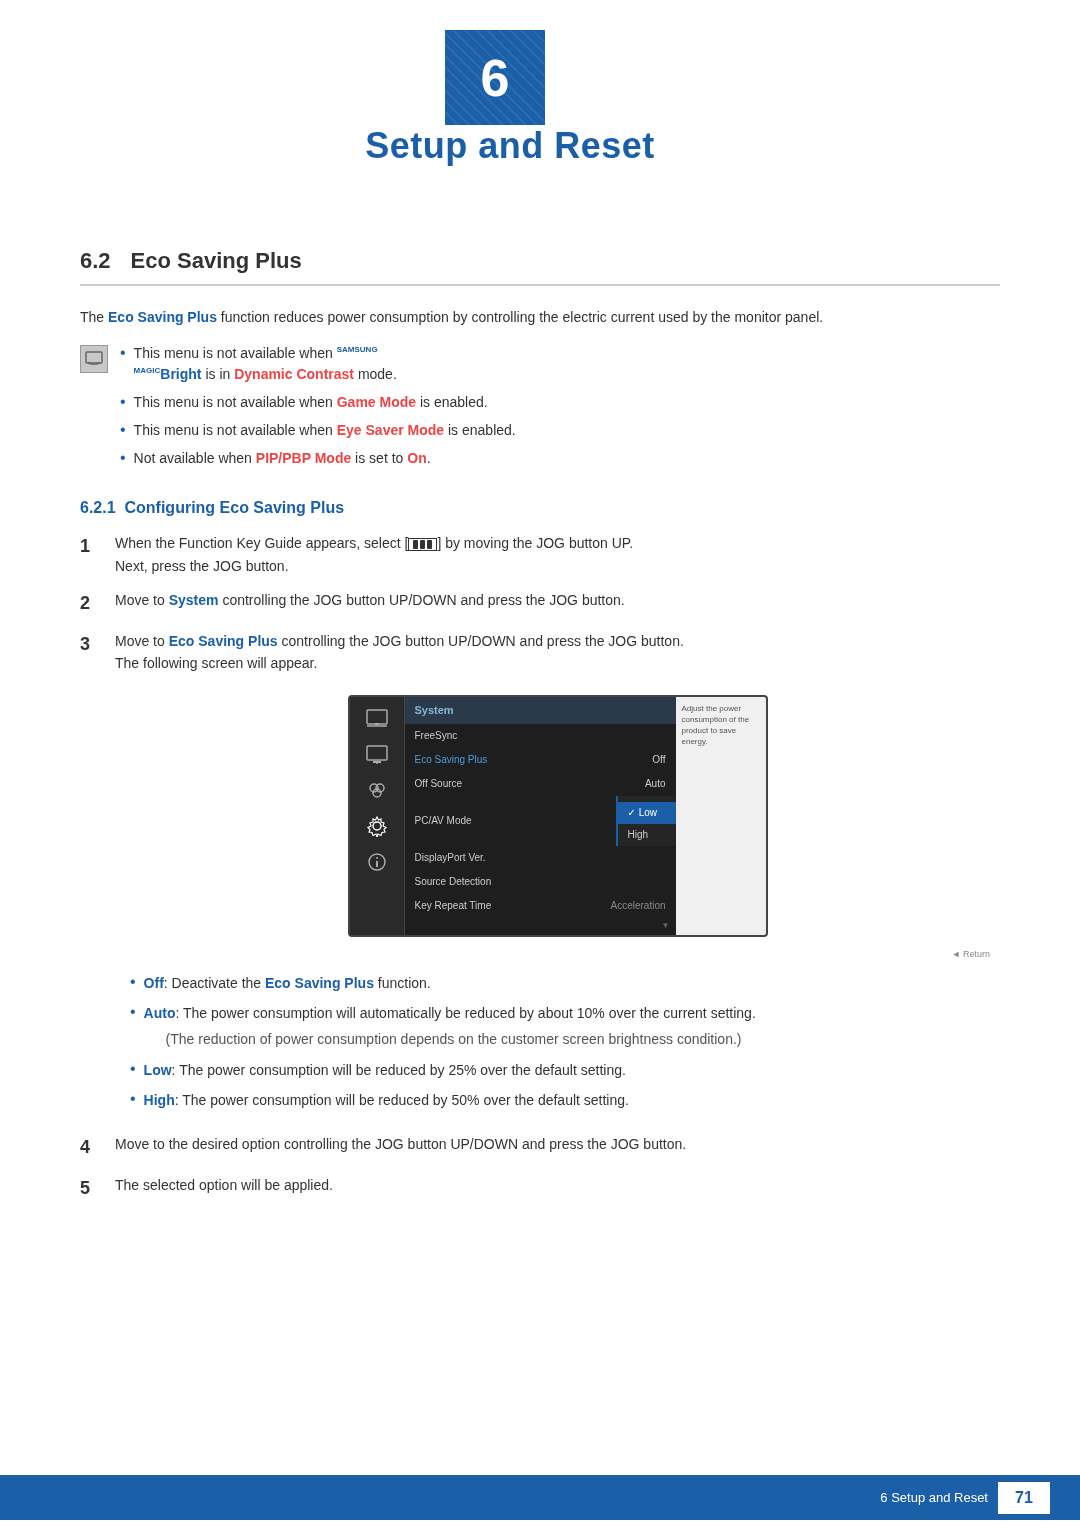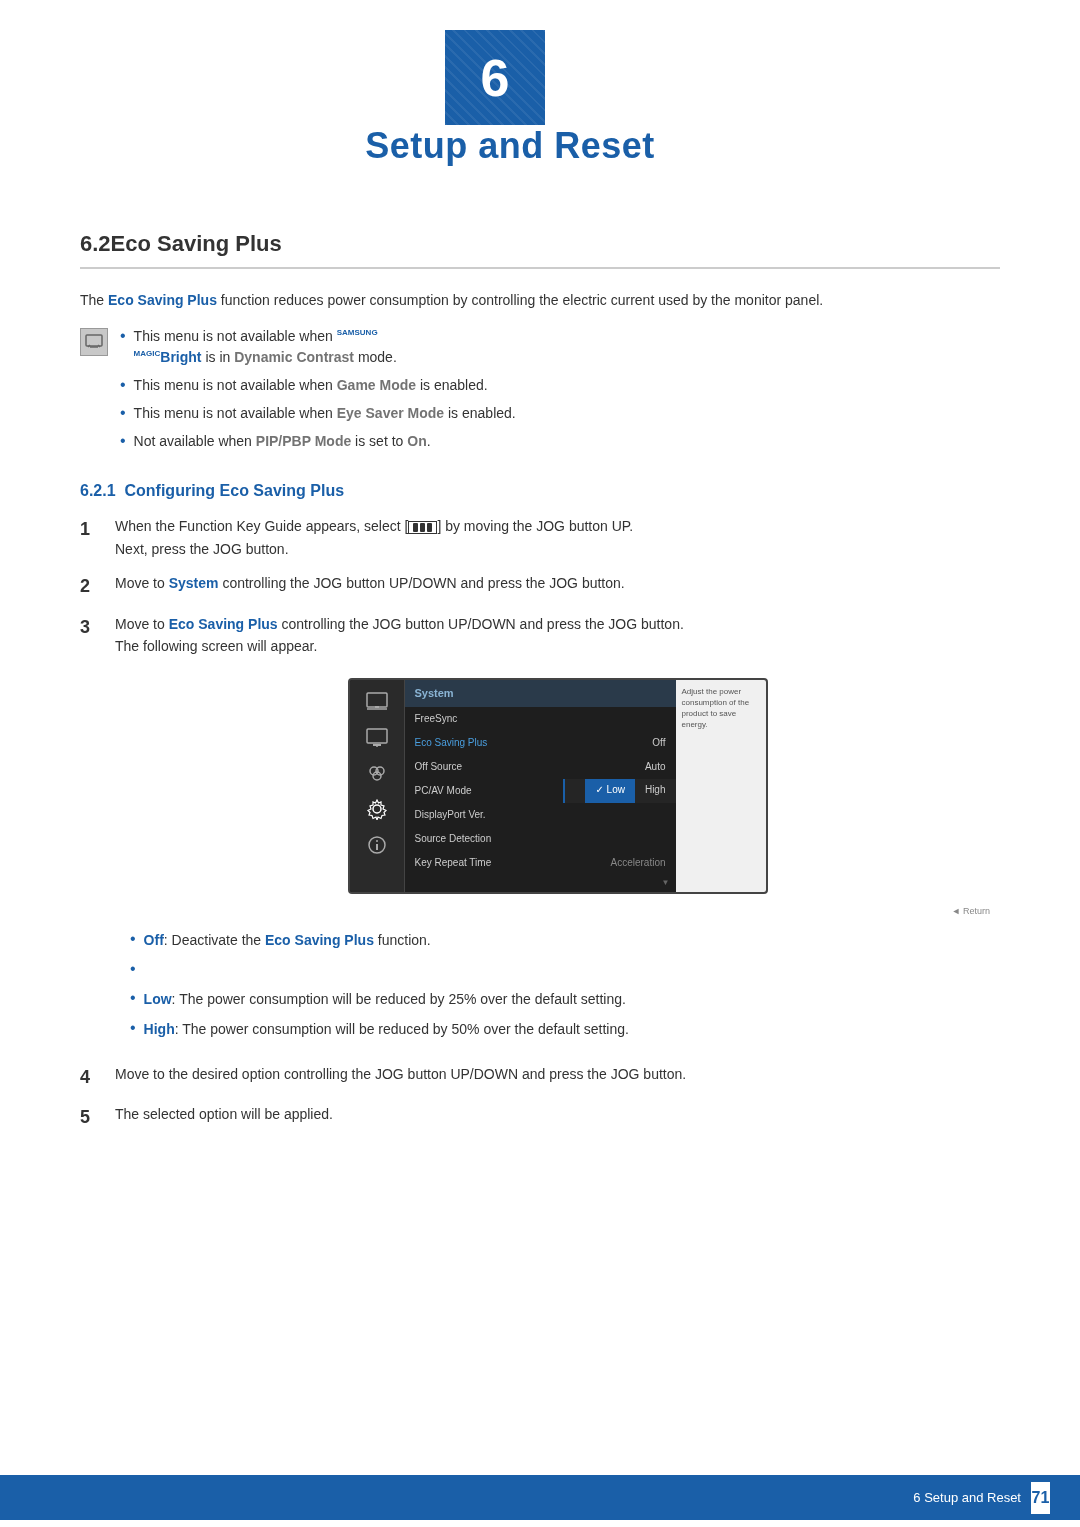--- a/index.html
+++ b/index.html
@@ -59,22 +59,23 @@
 
     
     .content {
       padding: 20px 80px 80px 80px;
     }
 
     
     .section-heading {
       display: flex;
       align-items: baseline;
+      gap: 20px;
       margin-bottom: 20px;
-      margin-top: 24px;
+      margin-top: 41px;
       border-bottom: 2px solid #ccc;
       padding-bottom: 10px;
     }
 
     .section-number {
       font-size: 22px;
       font-weight: bold;
       color: #333;
     }
 
@@ -166,21 +167,21 @@
     }
 
     .step-sub {
       margin-top: 0;
       margin-left: 0;
     }
 
     
     .bold { font-weight: bold; }
     .blue { color: #1a5fa8; }
-    .orange { color: #737373; }
+    .orange { color: #ef4444; }
 
     
     .monitor-screenshot {
       display: flex;
       justify-content: center;
       margin: 20px 0;
     }
 
     .monitor-ui {
       width: 420px;
@@ -305,21 +306,21 @@
     .footer-text {
       color: #fff;
       font-size: 13px;
     }
 
     .footer-page {
       background: #fff;
       color: #1a5fa8;
       font-weight: bold;
       font-size: 16px;
-      width: 19px;
+      width: 52px;
       height: 32px;
       display: flex;
       align-items: center;
       justify-content: center;
       margin-left: 10px;
     }
 
     
     .samsung-magic {
       font-size: 8px;
@@ -466,21 +467,21 @@
                 <span class="item-value">Off</span>
               </div>
               <div class="monitor-menu-item">
                 <span>Off Source</span>
                 <span class="item-value">Auto</span>
               </div>
               <div style="display:flex; align-items: stretch;">
                 <div class="monitor-menu-item" style="flex:1;">
                   <span>PC/AV Mode</span>
                 </div>
-                <div style="display:flex;flex-direction:row;background:#252525;border-left:2px solid #1a5fa8;min-width:60px;">
+                <div style="display:flex;flex-direction:column;background:#252525;border-left:2px solid #1a5fa8;min-width:60px;">
                   <div style="padding:3px 10px;font-size:10px;color:#ccc;"> </div>
                   <div style="padding:3px 10px;font-size:10px;color:#fff;background:#1a5fa8;">✓ Low</div>
                   <div style="padding:3px 10px;font-size:10px;color:#ccc;">High</div>
                 </div>
               </div>
               <div class="monitor-menu-item">
                 <span>DisplayPort Ver.</span>
               </div>
               <div class="monitor-menu-item">
                 <span>Source Detection</span>
@@ -504,20 +505,24 @@
         <div style="text-align:right;font-size:9px;color:#888;margin-top:-10px;margin-bottom:10px;padding-right:10px;">◄ Return</div>
 
         
         <div class="bullet-list">
           <div class="bullet-item">
             <span class="bullet-dot">•</span>
             <span><span class="bold blue">Off</span>: Deactivate the <span class="bold blue">Eco Saving Plus</span> function.</span>
           </div>
           <div class="bullet-item">
             <span class="bullet-dot">•</span>
+            <div>
+              <span><span class="bold blue">Auto</span>: The power consumption will automatically be reduced by about 10% over the current setting.</span>
+              <div class="indent-note">(The reduction of power consumption depends on the customer screen brightness condition.)</div>
+            </div>
           </div>
           <div class="bullet-item">
             <span class="bullet-dot">•</span>
             <span><span class="bold blue">Low</span>: The power consumption will be reduced by 25% over the default setting.</span>
           </div>
           <div class="bullet-item">
             <span class="bullet-dot">•</span>
             <span><span class="bold blue">High</span>: The power consumption will be reduced by 50% over the default setting.</span>
           </div>
         </div>

